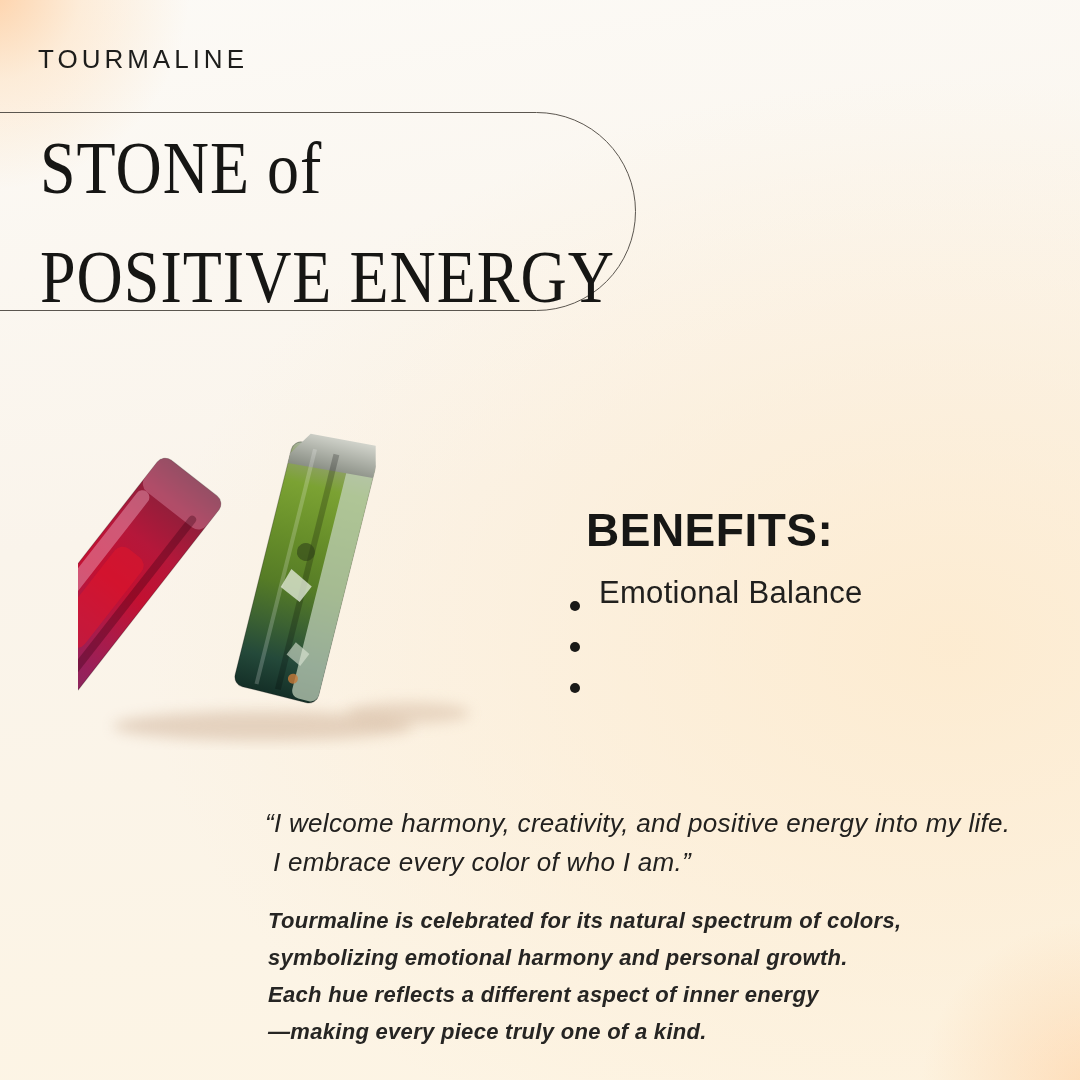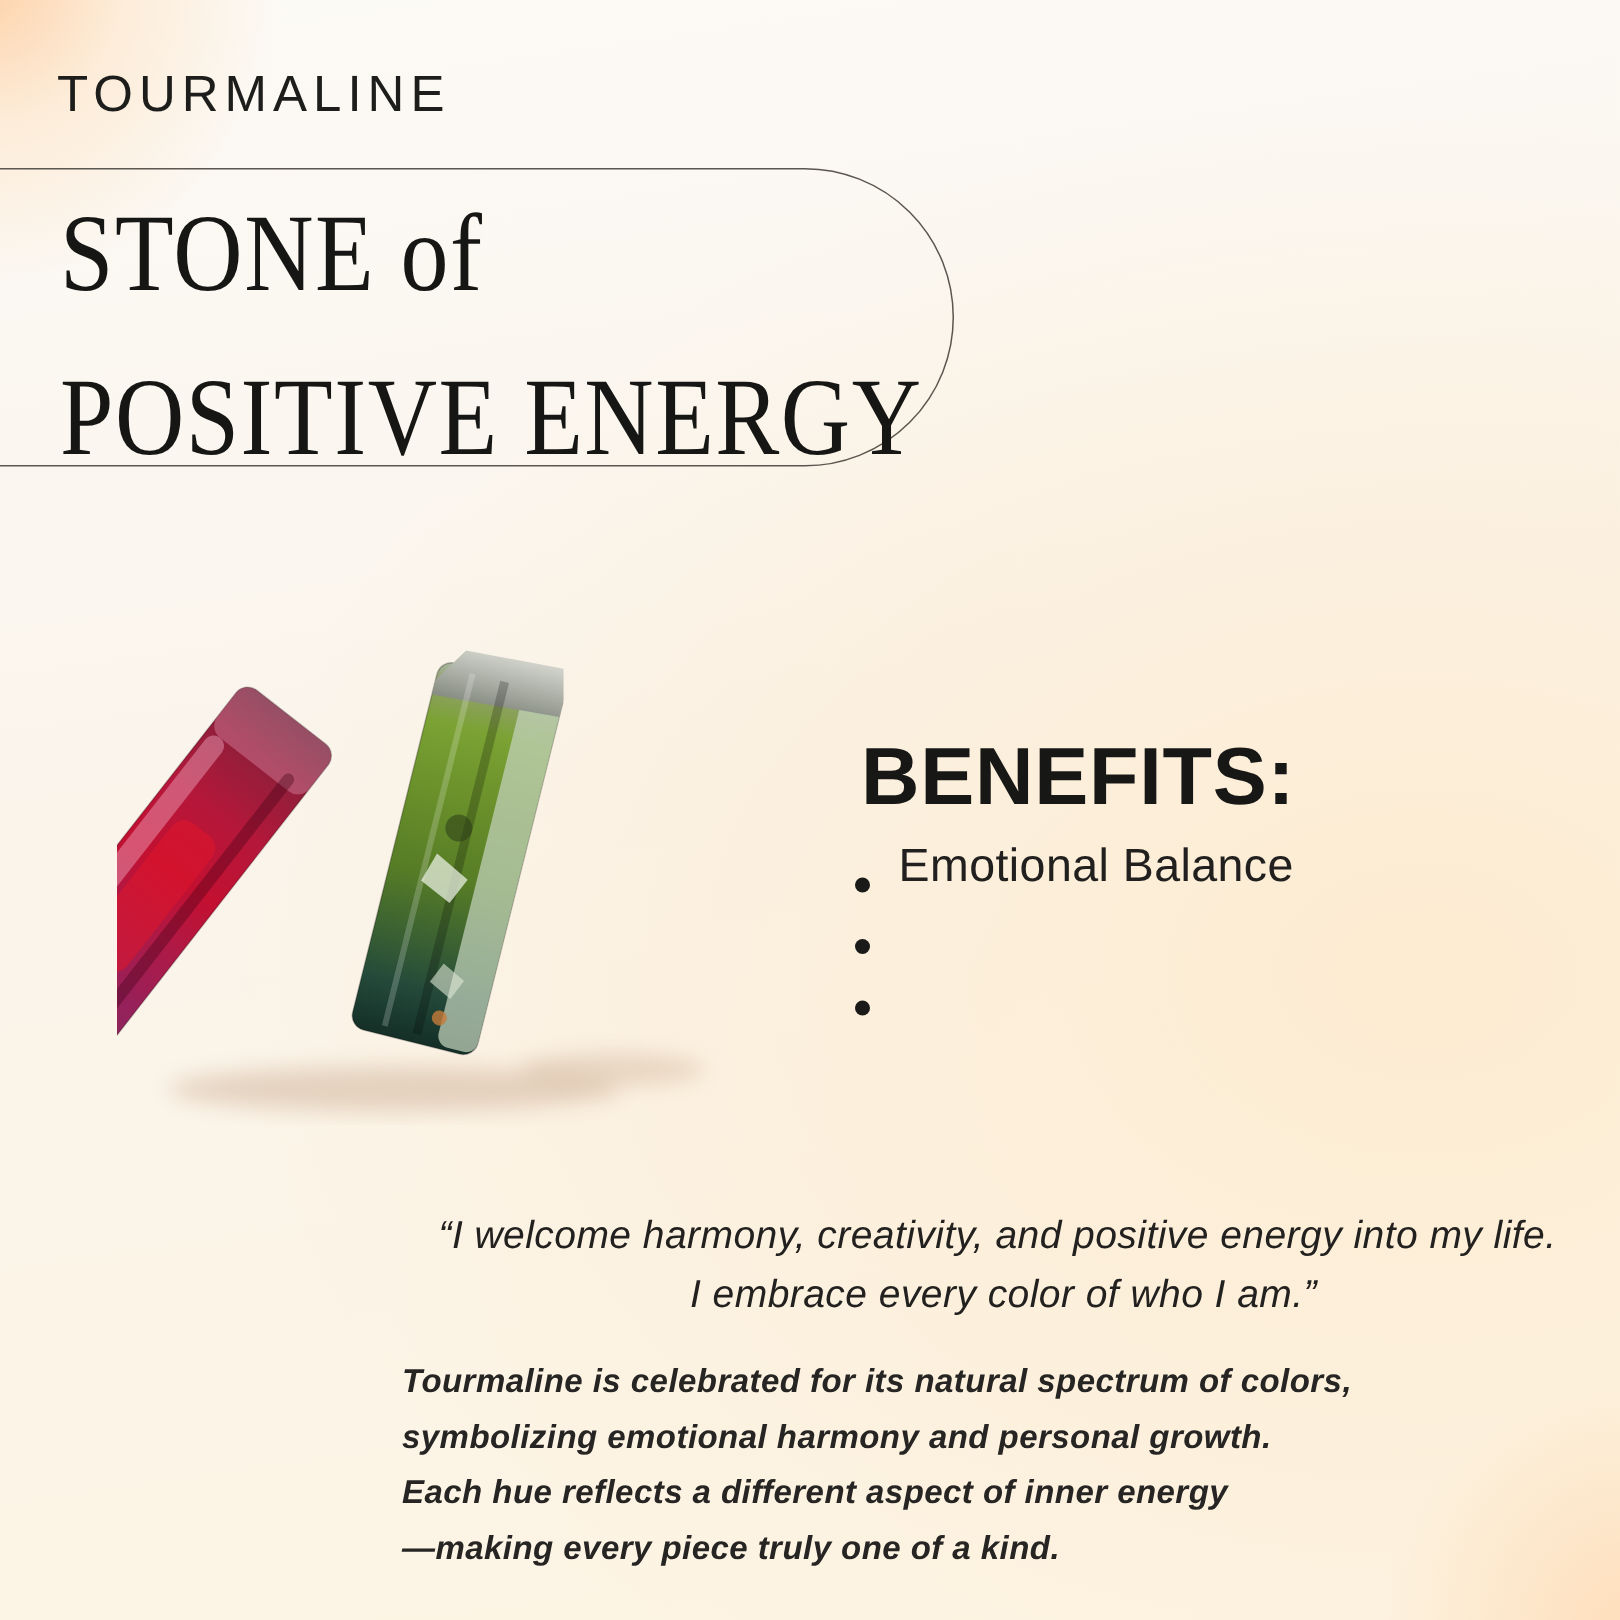--- a/index.html
+++ b/index.html
@@ -7,54 +7,54 @@
     position:relative;width:1080px;height:1080px;overflow:hidden;
     font-family:"Liberation Sans",sans-serif;color:#1d1c1a;
     background:
       radial-gradient(circle at -1% -1%, rgba(255,183,118,0.60) 0%, rgba(255,205,150,0.30) 6%, rgba(255,220,180,0) 13%),
       radial-gradient(circle at 101% 101%, rgba(255,196,140,0.45) 0%, rgba(255,215,170,0) 11%),
       radial-gradient(120% 85% at 88% 60%, rgba(253,234,205,0.85) 0%, rgba(253,238,214,0) 62%),
       linear-gradient(172deg,#fcfaf6 0%,#faf4eb 45%,#fdf4e3 100%);
   }
   .kicker{
     position:absolute;left:38px;top:44px;
-    font-size:34px;letter-spacing:4px;font-weight:400;color:#1d1d1b;
+    font-size:26px;letter-spacing:4px;font-weight:400;color:#1d1d1b;
   }
   .pill{
     position:absolute;left:-110px;top:112px;width:744px;height:197px;
     border:1.5px solid #5b564f;border-radius:110px;
   }
   .title{
     position:absolute;left:40px;top:128px;margin:0;
     font-family:"Liberation Serif",serif;font-weight:400;
     font-size:64px;line-height:95px;letter-spacing:1px;color:#161614;
     transform:scaleY(1.15);transform-origin:0 50%;
   }
   .title .tline{white-space:nowrap;}
   .crystals{position:absolute;left:78px;top:420px;width:420px;height:330px;}
   .benefits{position:absolute;left:570px;top:490px;width:440px;}
   .benefits h2{
-    margin:4px;font-size:54px;line-height:48px;font-weight:800;color:#171715;letter-spacing:0.5px;
+    margin:16px;font-size:46px;line-height:48px;font-weight:800;color:#171715;letter-spacing:0.5px;
   }
   .benefit-list{list-style:none;margin:12px 0 0 0;padding:0;}
   .benefit-list li{
     display:flex;align-items:flex-end;height:41px;
     font-size:31px;color:#21201e;letter-spacing:0.3px;
   }
   .dot{
     width:10px;height:10px;border-radius:50%;background:#1a1a18;
     margin-right:19px;flex:0 0 auto;
   }
   .affirmation-label{
     position:absolute;left:43px;top:806px;
     font-size:28px;font-weight:800;letter-spacing:0.2px;color:#171715;
   }
   .affirmation-quote{
     position:absolute;left:265px;top:804px;width:800px;
-    font-style:italic;font-size:26px;line-height:39px;color:#22211f;letter-spacing:0.3px;text-align:center;
+    font-style:italic;font-size:26px;line-height:39px;color:#22211f;letter-spacing:0.3px;
   }
   .affirmation-quote .q2{padding-left:8px;}
   .description{
     position:absolute;left:268px;top:902px;width:780px;
     font-style:italic;font-size:22px;line-height:37px;color:#262523;letter-spacing:0.3px;font-weight:bold;
   }
 </style>
 </head>
 <body>
 

